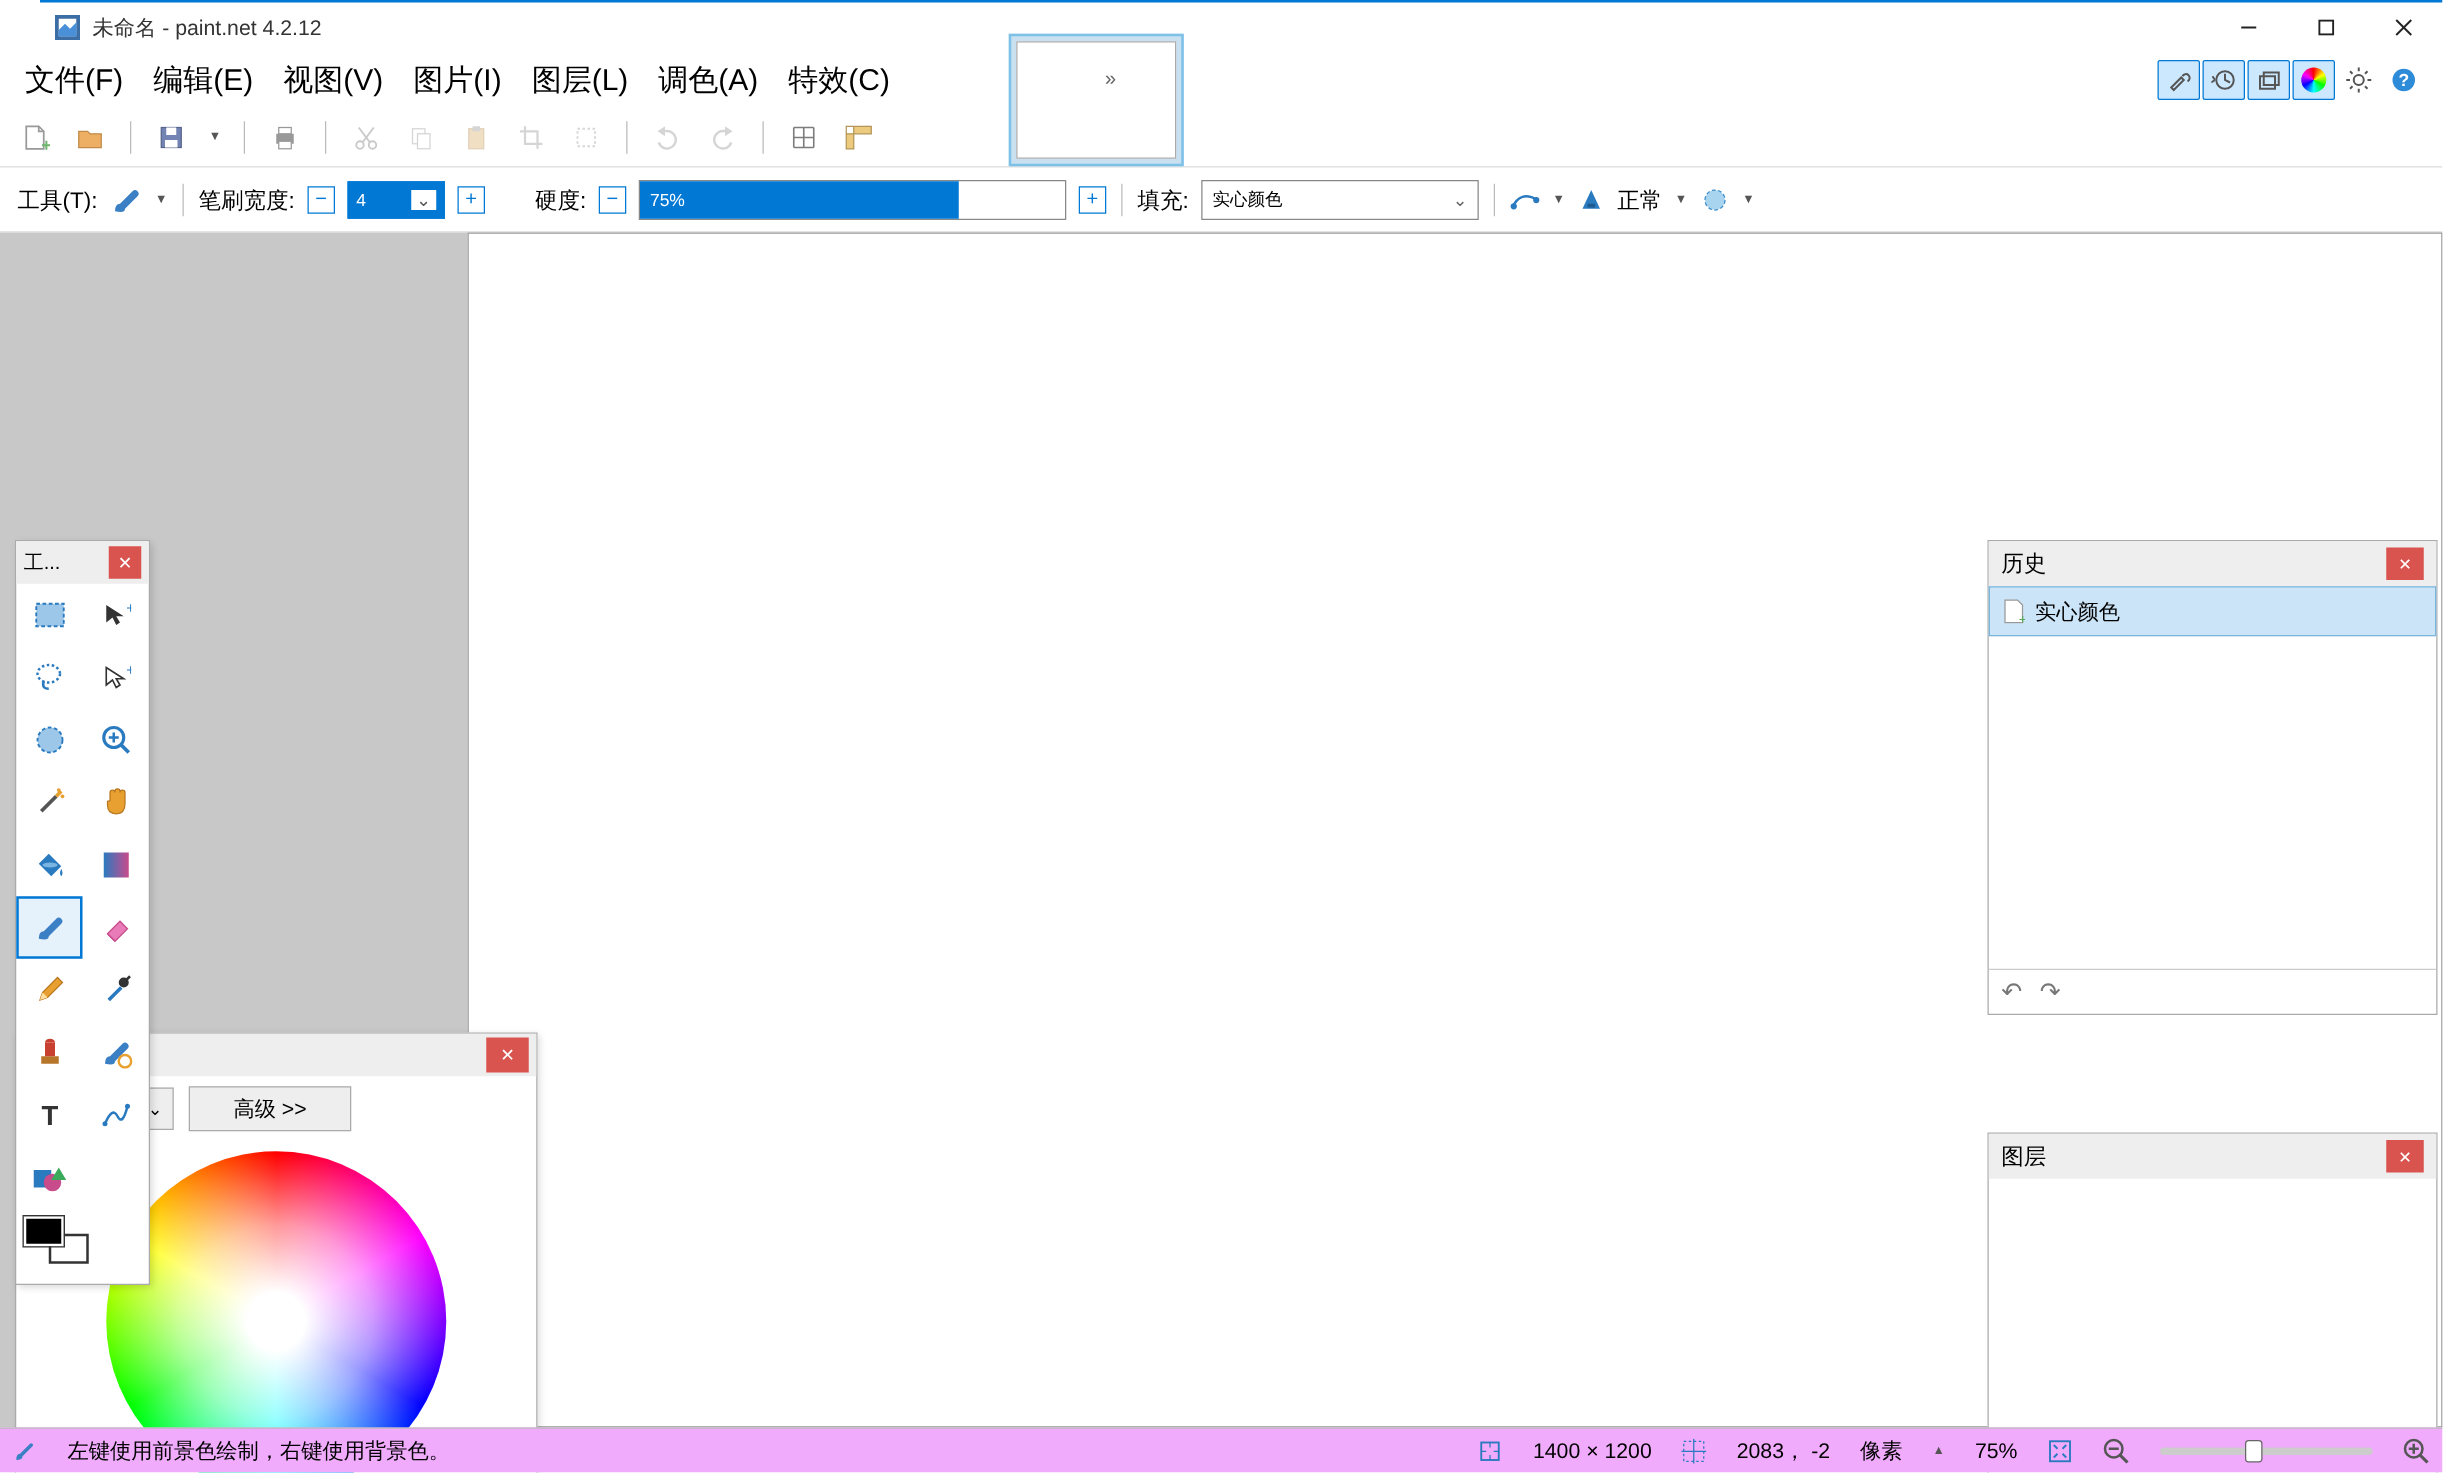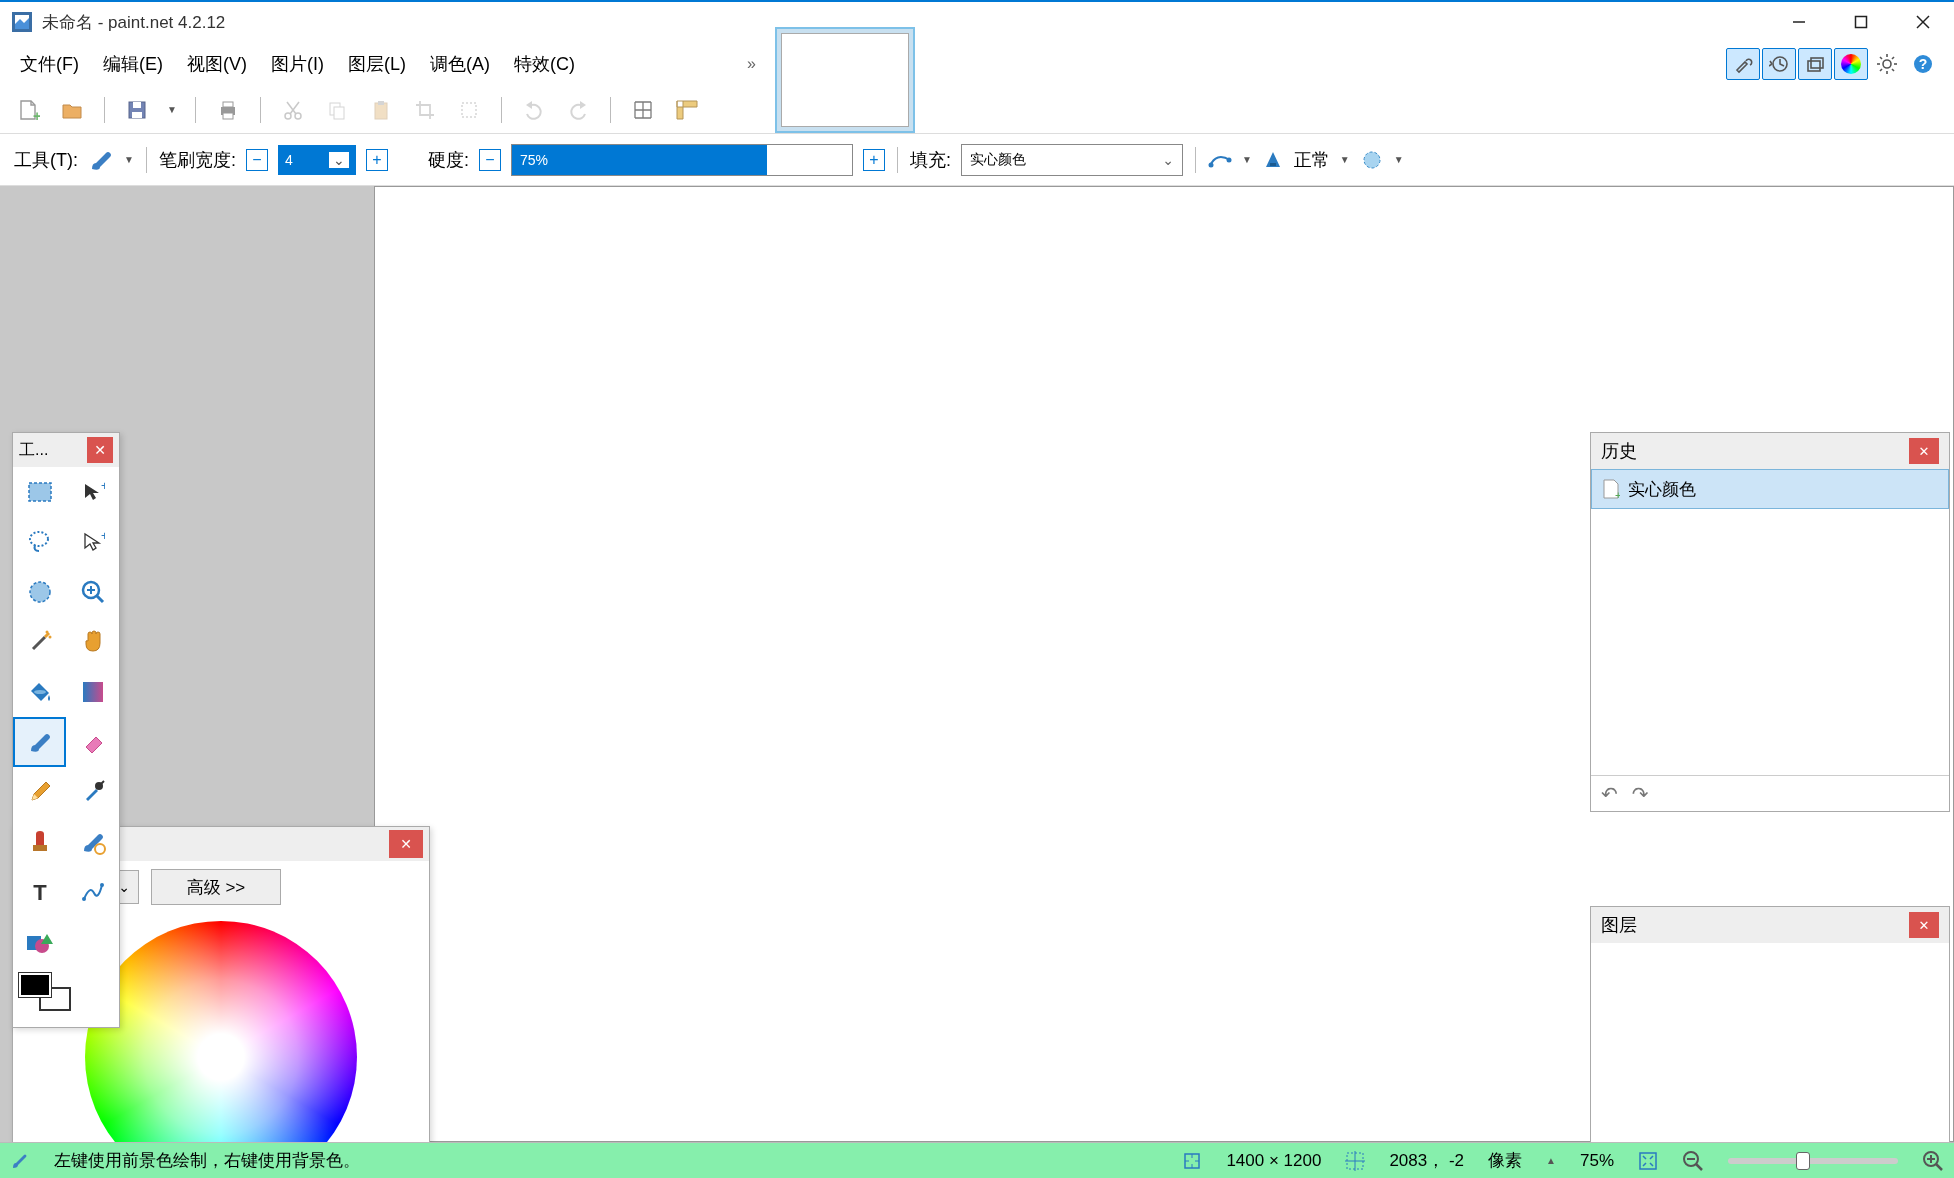--- a/index.html
+++ b/index.html
@@ -1,27 +1,27 @@
 <!DOCTYPE html>
 <html><head>
 <meta charset="utf-8">
 <style>
 * { box-sizing: border-box; margin: 0; padding: 0; font-family: "Microsoft YaHei", "Segoe UI", sans-serif; }
 body { background: #fff; font-size: 14px; overflow: hidden; width: 1954px; height: 1178px; display: flex; flex-direction: column; }
 
-.titlebar { height: 42px; display: flex; align-items: center; border-top: 2px solid #0078d4; }
+.titlebar { height: 42px; display: flex; align-items: center; border-top: 2px solid #0078d4; margin-left: 32px; }
 .titlebar .app-icon { margin: 0 10px 0 12px; }
 .titlebar .title { font-size: 17px; color: #333; }
 .titlebar .thumb-area { margin-left: 550px; width: 140px; height: 106px; border: 2px solid #7dc1e8; background: #c8e0f0; position: relative; top: 58px; display: flex; align-items: center; justify-content: center; }
 .titlebar .thumb-area .thumb { width: 128px; height: 94px; background: #fff; border: 1px solid #aaa; }
 .titlebar .spacer { flex: 1; }
 .win-btn { width: 62px; height: 40px; display: flex; align-items: center; justify-content: center; font-size: 20px; }
 
 .menubar { height: 44px; display: flex; align-items: center; padding: 0 8px; position: relative; }
-.menuitem { padding: 6px 12px; font-size: 18px; }
+.menuitem { padding: 6px 12px; font-size: 24px; }
 .chevrons { margin-left: 160px; font-size: 16px; color: #666; }
 .panel-toggles { display: flex; gap: 2px; margin-left: auto; margin-right: 6px; }
 .panel-toggle { width: 34px; height: 32px; border: 1px solid #0078d4; background: #cce8ff; display: flex; align-items: center; justify-content: center; border-radius: 2px; }
 .panel-toggle.off { border: 1px solid transparent; background: transparent; }
 
 .toolbar1 { height: 48px; display: flex; align-items: center; padding: 0 14px; gap: 16px; border-bottom: 1px solid #ddd; }
 .tb-btn { width: 28px; height: 28px; display: flex; align-items: center; justify-content: center; opacity: 0.85; }
 .tb-btn.disabled { opacity: 0.35; }
 .tb-sep { width: 1px; height: 26px; background: #bbb; margin: 0 2px; }
 
@@ -69,21 +69,21 @@
 .history-item { height: 40px; background: #cce4f7; border: 1px solid #7bb5db; display: flex; align-items: center; padding: 0 10px; font-size: 17px; gap: 8px; }
 .history-footer { position: absolute; bottom: 0; left: 0; right: 0; height: 36px; border-top: 1px solid #ccc; display: flex; align-items: center; padding: 0 10px; gap: 14px; color: #777; font-size: 20px; }
 
 
 .layers-win { position: absolute; right: 4px; top: 720px; width: 360px; height: 388px; background: #fff; border: 1px solid #aaa; z-index: 4; }
 .layer-item { height: 76px; background: #cce4f7; border: 1px solid #7bb5db; display: flex; align-items: center; padding: 0 10px; gap: 18px; font-size: 18px; }
 .layer-item .thumb { width: 62px; height: 50px; background: #fff; border: 1px solid #aaa; }
 .layer-item .chk { margin-left: auto; width: 22px; height: 22px; border: 2px solid #333; display: flex; align-items: center; justify-content: center; }
 
 
-.statusbar { height: 36px; border-top: 1px solid #bbb; display: flex; align-items: center; padding: 0 10px; gap: 24px; font-size: 17px; position: relative; z-index: 10; background: #86efac; }
+.statusbar { height: 36px; border-top: 1px solid #bbb; display: flex; align-items: center; padding: 0 10px; gap: 24px; font-size: 17px; position: relative; z-index: 10; background: #f0abfc; }
 .statusbar .slider { width: 170px; height: 6px; background: #ccc; position: relative; border-radius: 3px; }
 .statusbar .slider .knob { position: absolute; left: 40%; top: -6px; width: 14px; height: 18px; background: #fff; border: 1px solid #666; border-radius: 3px; }
 
 svg { display: block; }
 </style>
 </head>
 <body>
 
 <div class="titlebar">
   <span class="app-icon">

